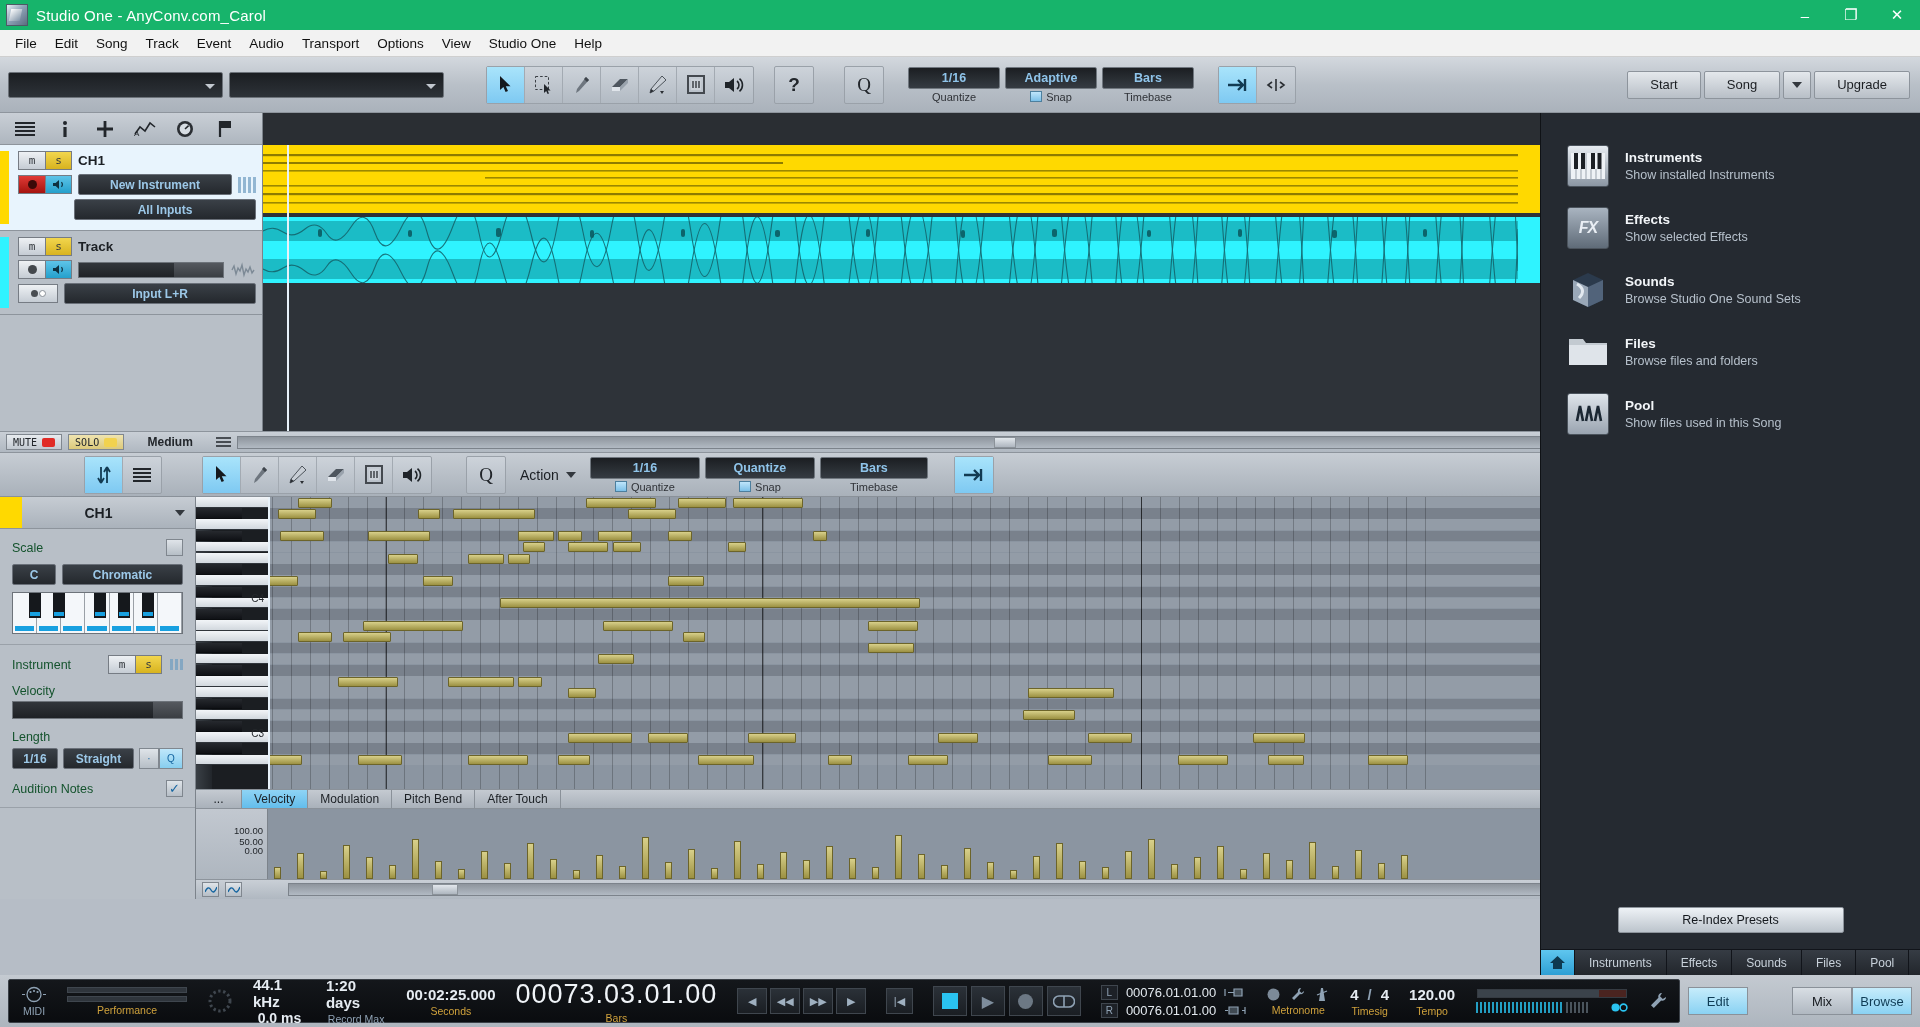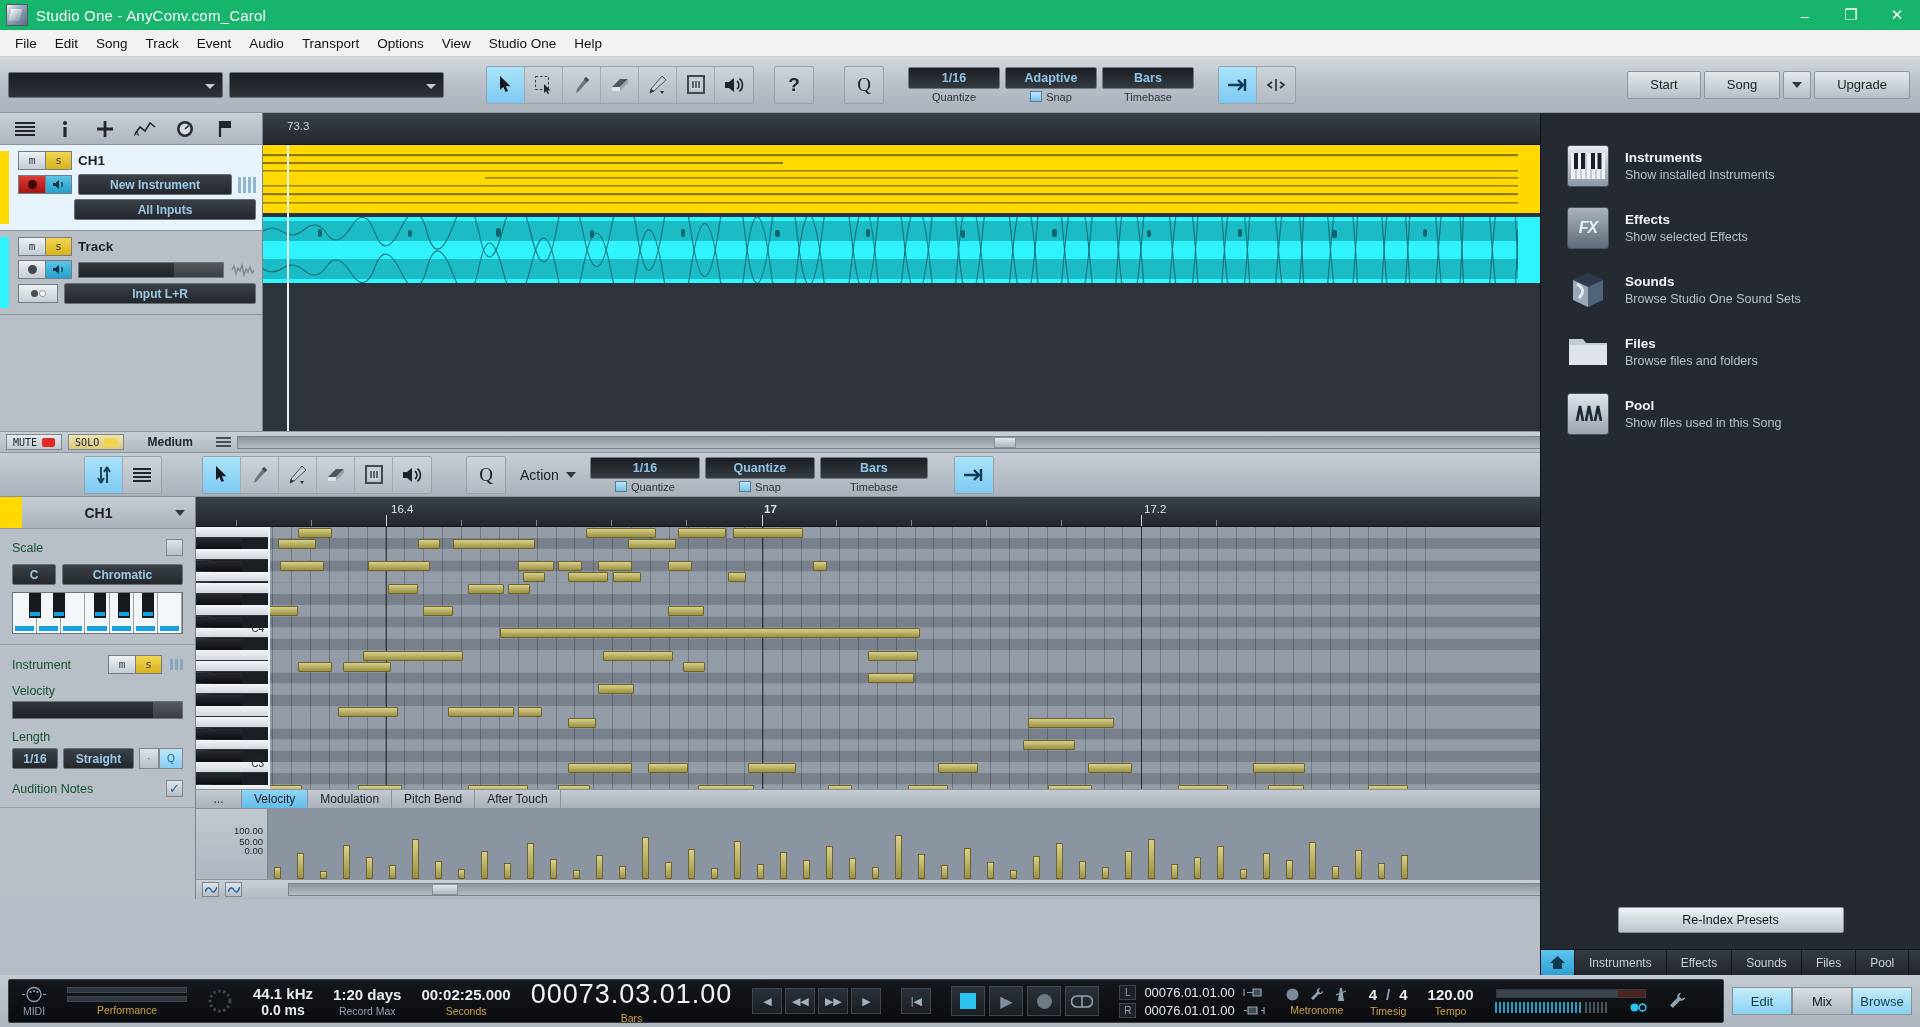--- a/index.html
+++ b/index.html
@@ -232,21 +232,21 @@
   .lr { display:flex; flex-direction:column; gap:3px; }
   .lrrow { display:flex; align-items:center; gap:8px; }
   .lrbox { width:17px; height:15px; border:1px solid #3f464e; background:#1d2127; color:#8fa2b4;
     font-size:10px; display:flex; align-items:center; justify-content:center; }
   .lrval { font-size:13px; color:#e2e8ee; font-family:"Liberation Sans", sans-serif; }
   .meter { width:150px; height:9px; background:#1d2127; border:1px solid #353b42; position:relative; }
   .modebtns { display:flex; }
   .modebtn { width:60px; height:28px; font-size:13px; display:flex; align-items:center;
     justify-content:center; border:1px solid #8a9199; color:#15191e; }
   .modebtn.on { background:linear-gradient(180deg,#c6ecfb,#8ad2f3); color:#0f3c55; }
-  .modebtn.off { background:linear-gradient(180deg,#d8dee4,#b0b8c1); }
+  .modebtn.off { background:linear-gradient(180deg,#d8dee4,#b0b8c1);margin-left:44px; }
   svg { display:block; }
 </style>
 </head>
 <body>
 
 <div class="titlebar">
   <div class="tb-icon"></div>
   <div class="tb-title">Studio One - AnyConv.com_Carol</div>
   <div class="tb-btns">
     <div class="tb-btn">–</div>
@@ -491,23 +491,20 @@
               <b></b>
               <b class="w"></b>
             </div>
           <div class="dkbtn" style="flex:1">Input L+R</div>
         </div>
       </div>
     </div>
   </div>
 
   <div class="timeline">
-    <div class="ruler">
-      <span>73.3</span>
-    </div>
     <div class="lanes">
       <div class="clip a">
         <svg width="1255" height="68" viewBox="0 0 1255 68" preserveAspectRatio="none">
           <rect x="0" y="9" width="1255" height="2.2" fill="#8e7c00"></rect>
           <rect x="0" y="17" width="520" height="2" fill="#8e7c00"></rect>
           <rect x="0" y="25" width="1255" height="1.6" fill="#9b8800"></rect>
           <rect x="222" y="32" width="1033" height="1.6" fill="#9b8800"></rect>
           <rect x="0" y="40" width="1255" height="1.6" fill="#9b8800"></rect>
           <rect x="0" y="48" width="1255" height="2.2" fill="#8e7c00"></rect>
           <rect x="0" y="57" width="1255" height="1.6" fill="#9b8800"></rect>
@@ -752,39 +749,20 @@
       </div>
       <div class="row-sb" style="margin-top:11px">
         <span class="ilabel">Audition Notes</span>
         <span class="chk">✓</span>
       </div>
     </div>
 
   </div>
 
   <div class="pianoroll">
-    <div class="pr-ruler">
-      <span class="t" style="left:195px">16.4</span>
-      <span class="t" style="left:568px;font-weight:bold">17</span>
-      <span class="t" style="left:948px">17.2</span>
-      <span class="tick" style="left:40px"></span>
-        <span class="tick" style="left:115px"></span>
-      <span class="tick maj" style="left:190px"></span>
-        <span class="tick" style="left:265px"></span>
-      <span class="tick" style="left:340px"></span>
-        <span class="tick" style="left:415px"></span>
-      <span class="tick" style="left:490px"></span>
-        <span class="tick maj" style="left:566px"></span>
-      <span class="tick" style="left:640px"></span>
-        <span class="tick" style="left:715px"></span>
-      <span class="tick" style="left:790px"></span>
-        <span class="tick" style="left:865px"></span>
-      <span class="tick maj" style="left:945px"></span>
-        <span class="tick" style="left:1020px"></span>
-    </div>
     <div class="pr-main">
       <div class="keys">
         <div style="position:absolute;left:0;top:0;width:16px;bottom:0;background:linear-gradient(90deg,#3a4046,#22262b)"></div>
       <div class="key w" style="top: 0px; height: 10.7px;"></div>
           <div class="key b" style="top: 11.2px; height: 10.7px;"></div>
           <div class="key w" style="top: 22.4px; height: 10.7px;"></div>
           <div class="key b" style="top: 33.6px; height: 10.7px;"></div>
           <div class="key w" style="top: 44.8px; height: 10.7px;"></div>
           <div class="key w" style="top: 56px; height: 10.7px;"></div>
           <div class="key b" style="top: 67.2px; height: 10.7px;"></div>

